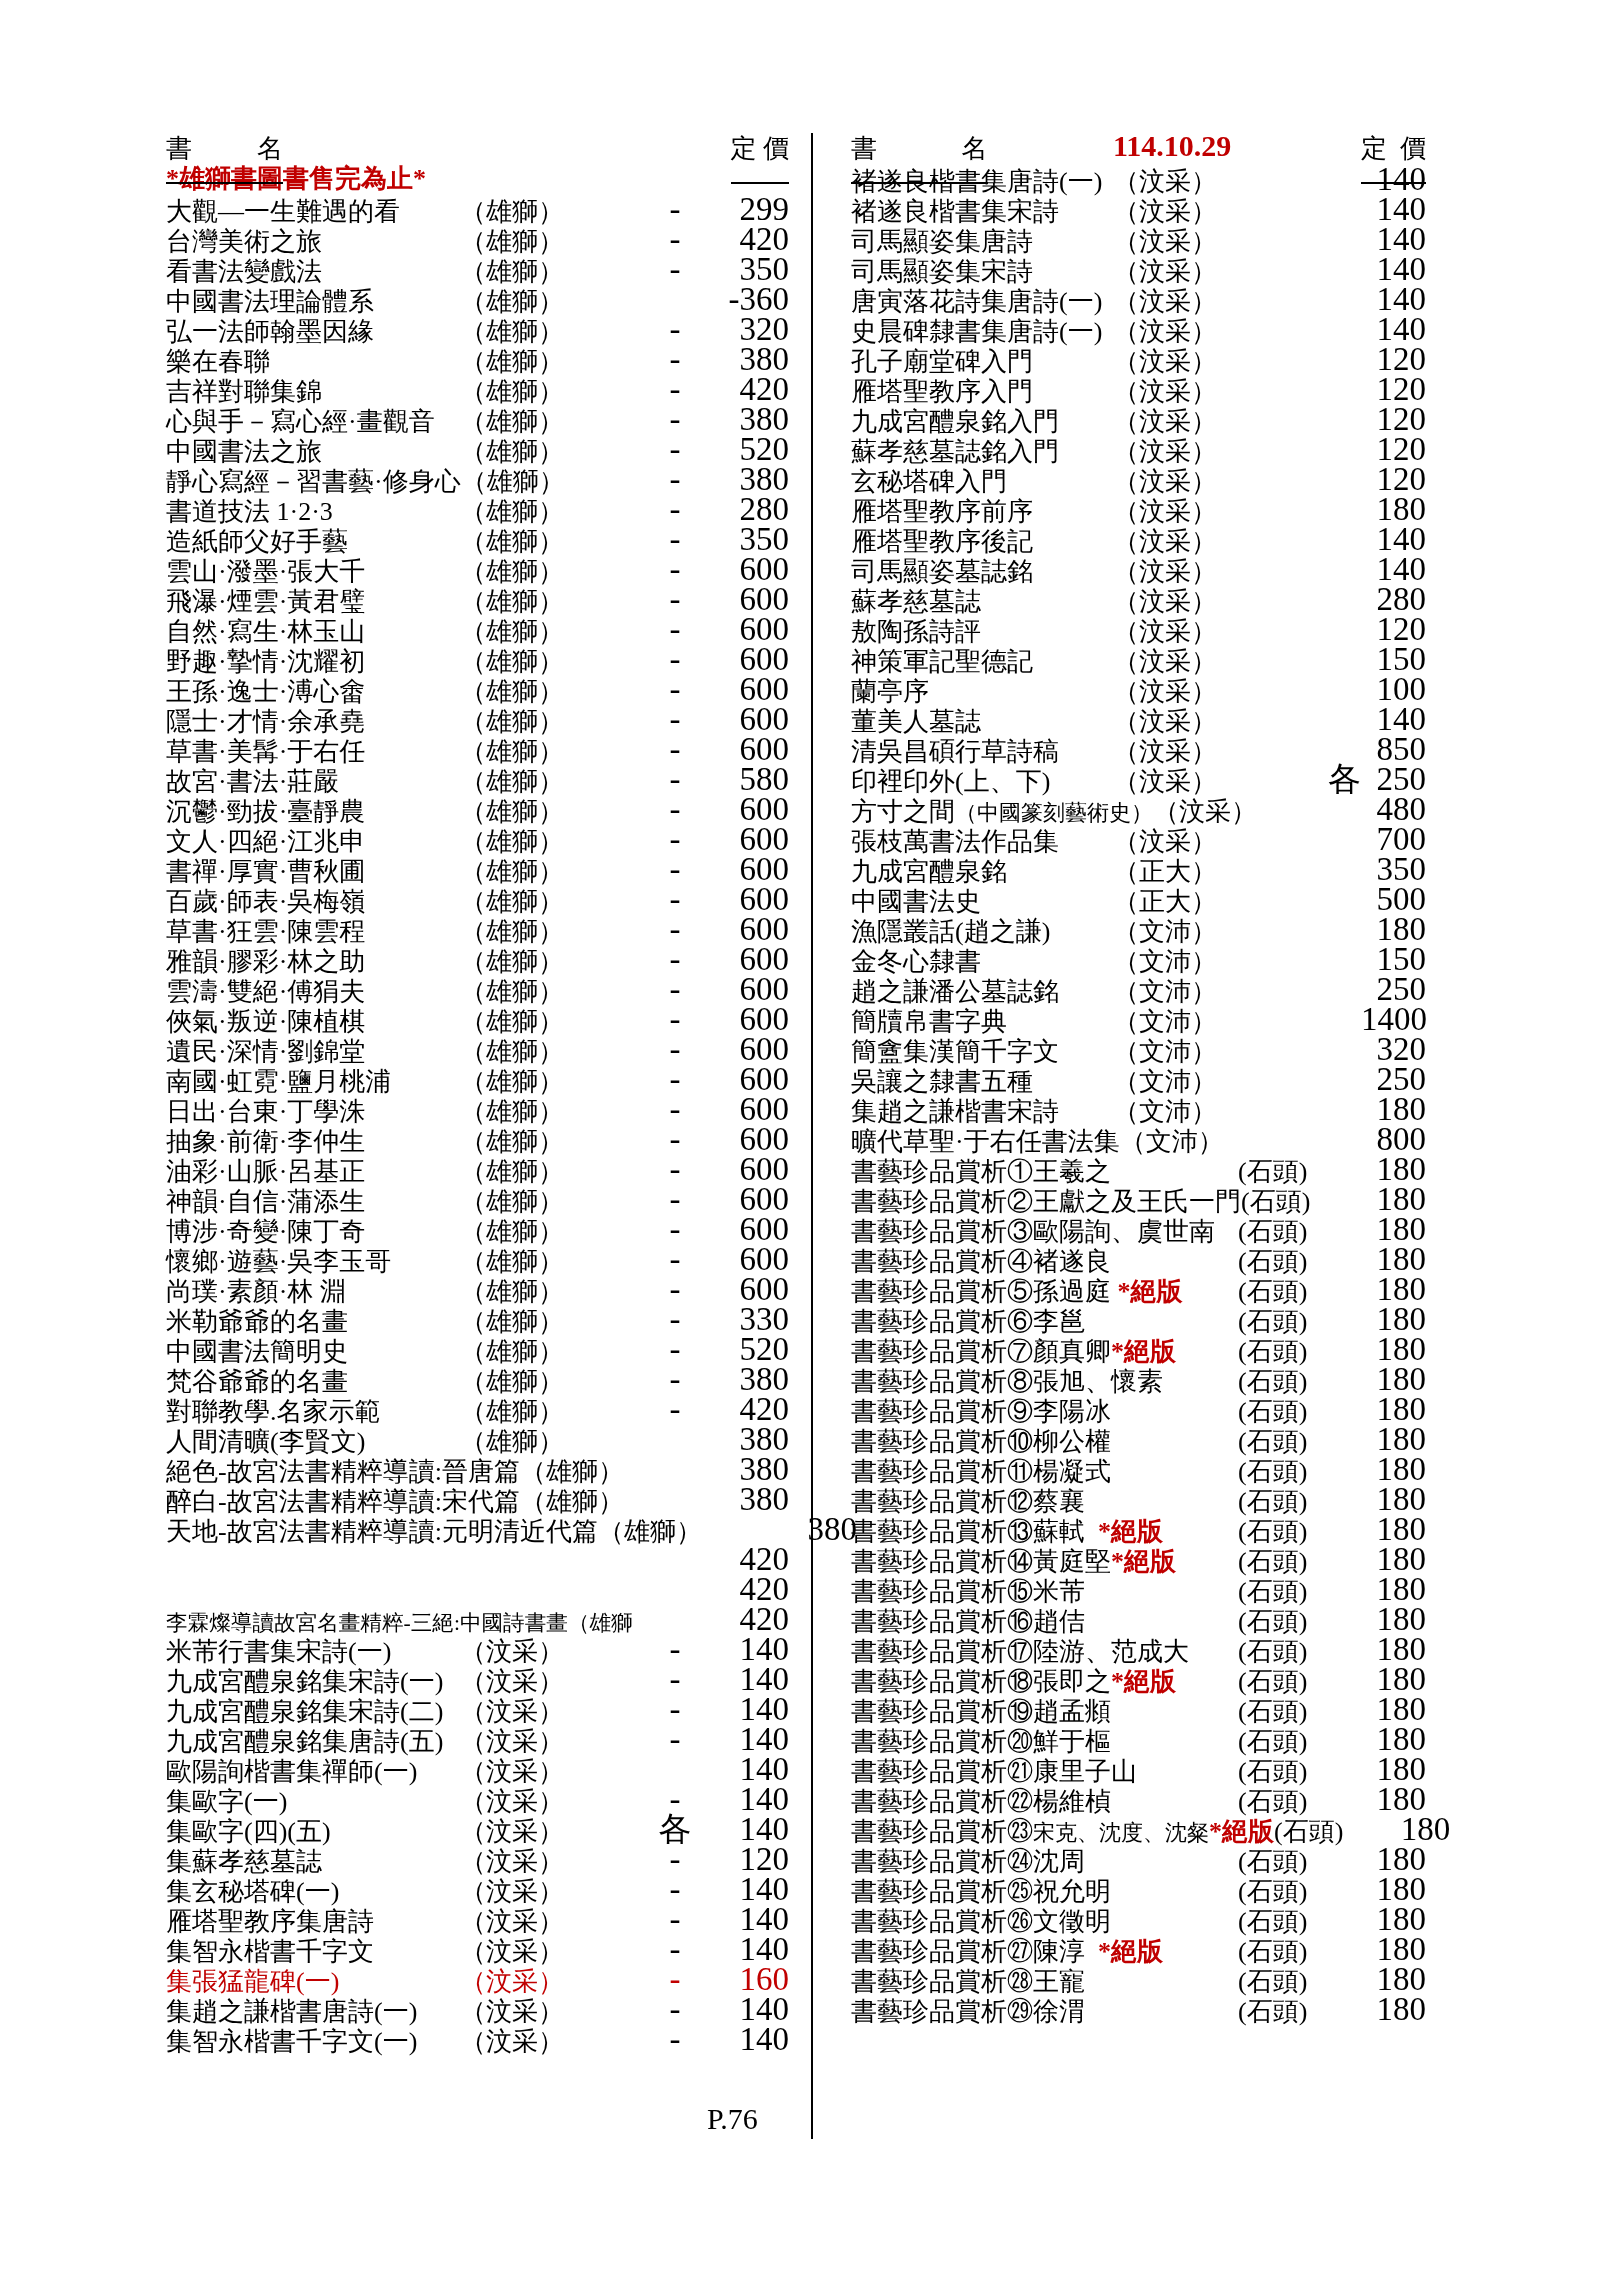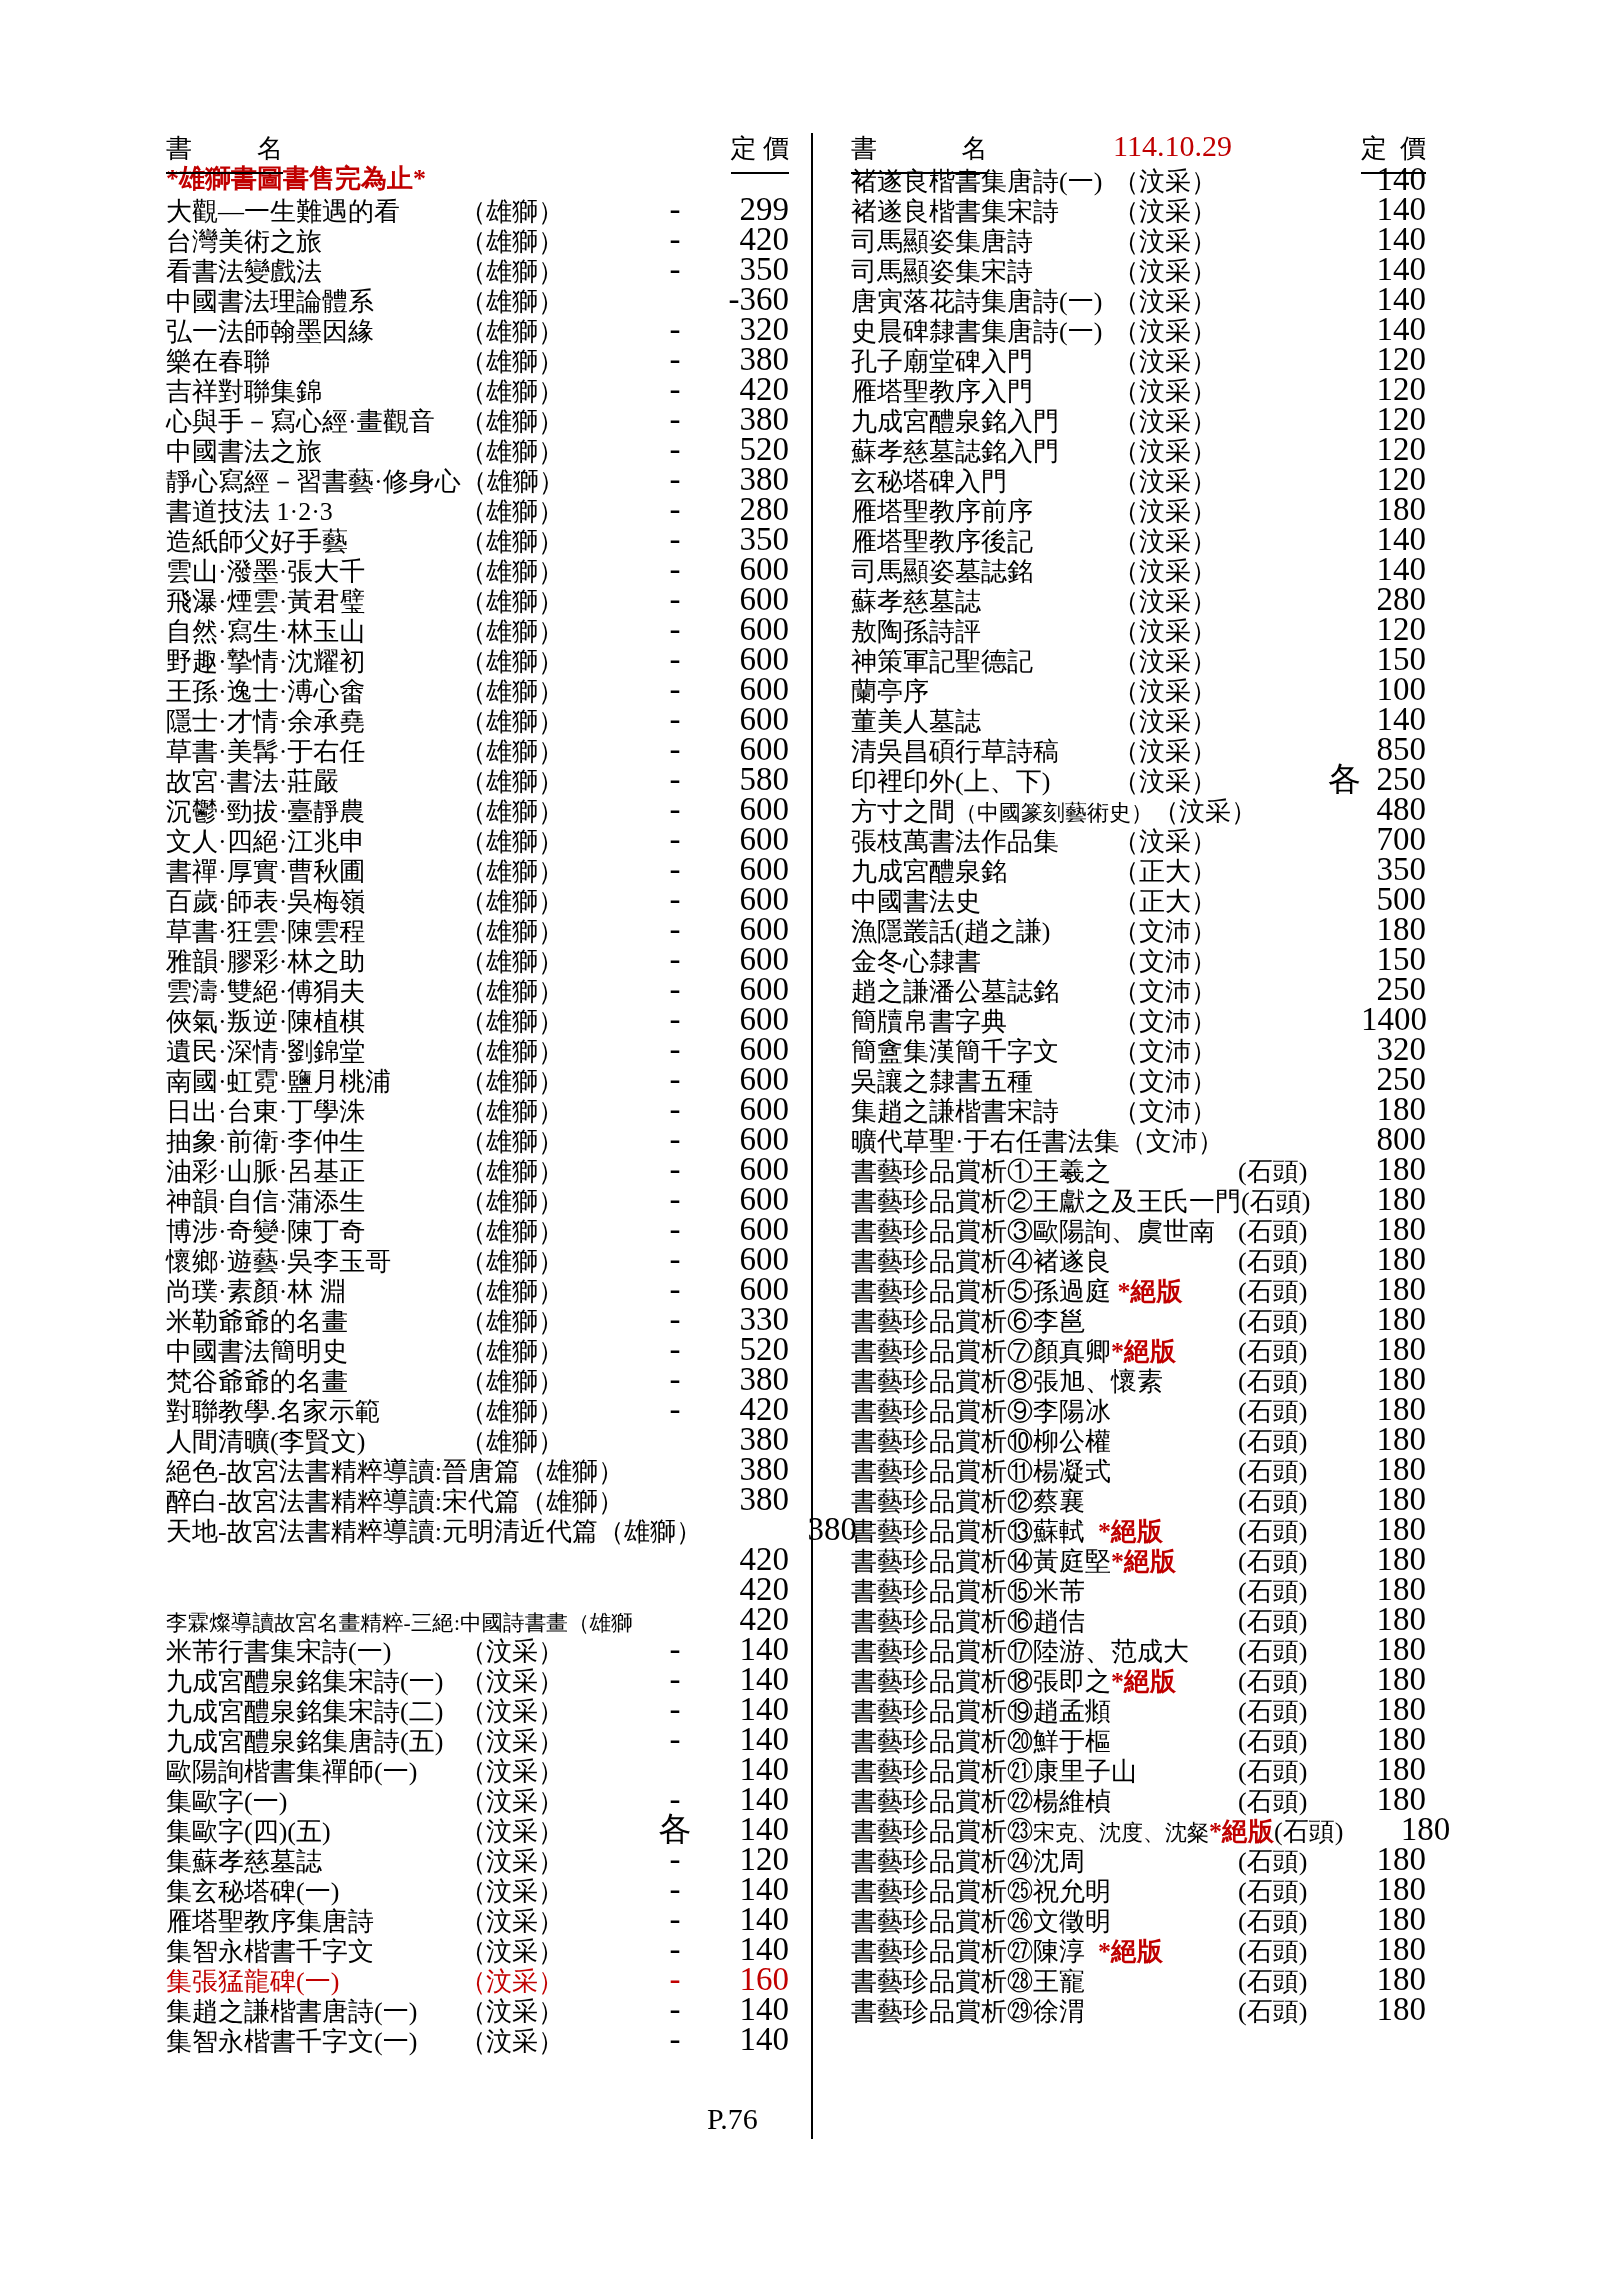--- a/index.html
+++ b/index.html
@@ -19,23 +19,23 @@
   .pub{flex:0 0 auto}
   .sp{flex:1 1 auto}
   .dash,.price{font-size:33px;flex:0 0 auto}
   .col-left .dash{width:82px;text-align:center}
   .col-left .price{width:73px;text-align:right}
   .col-right .dash{width:42px;text-align:right}
   .col-right .price{width:65px;text-align:right}
   .note{color:#c00000;font-weight:bold}
   .row.red{color:#c00000;font-weight:normal}
   .header-row{position:relative}
-  .hdr{border-bottom:2.6px solid #000;padding-bottom:8px}
+  .hdr{border-bottom:2.6px solid #000;padding-bottom:18px}
   .notice-row .notice{color:#c00000;font-weight:bold}
-  .date{position:absolute;left:262px;top:-2.6px;color:#c00000;font-weight:normal;font-size:30px;
+  .date{position:absolute;left:262px;top:-2.6px;color:#c00000;font-weight:bold;font-size:30px;
         font-family:"Liberation Serif","DejaVu Serif",serif}
   .page-num{position:absolute;left:707px;top:2102px;font-size:30px}
   .divider{position:absolute;left:811px;top:133px;width:2px;height:2006px;background:#000}
 </style>
 </head>
 <body>
 
 <div class="col col-left">
   <div class="row header-row">
     <span class="hdr">書          名</span>

